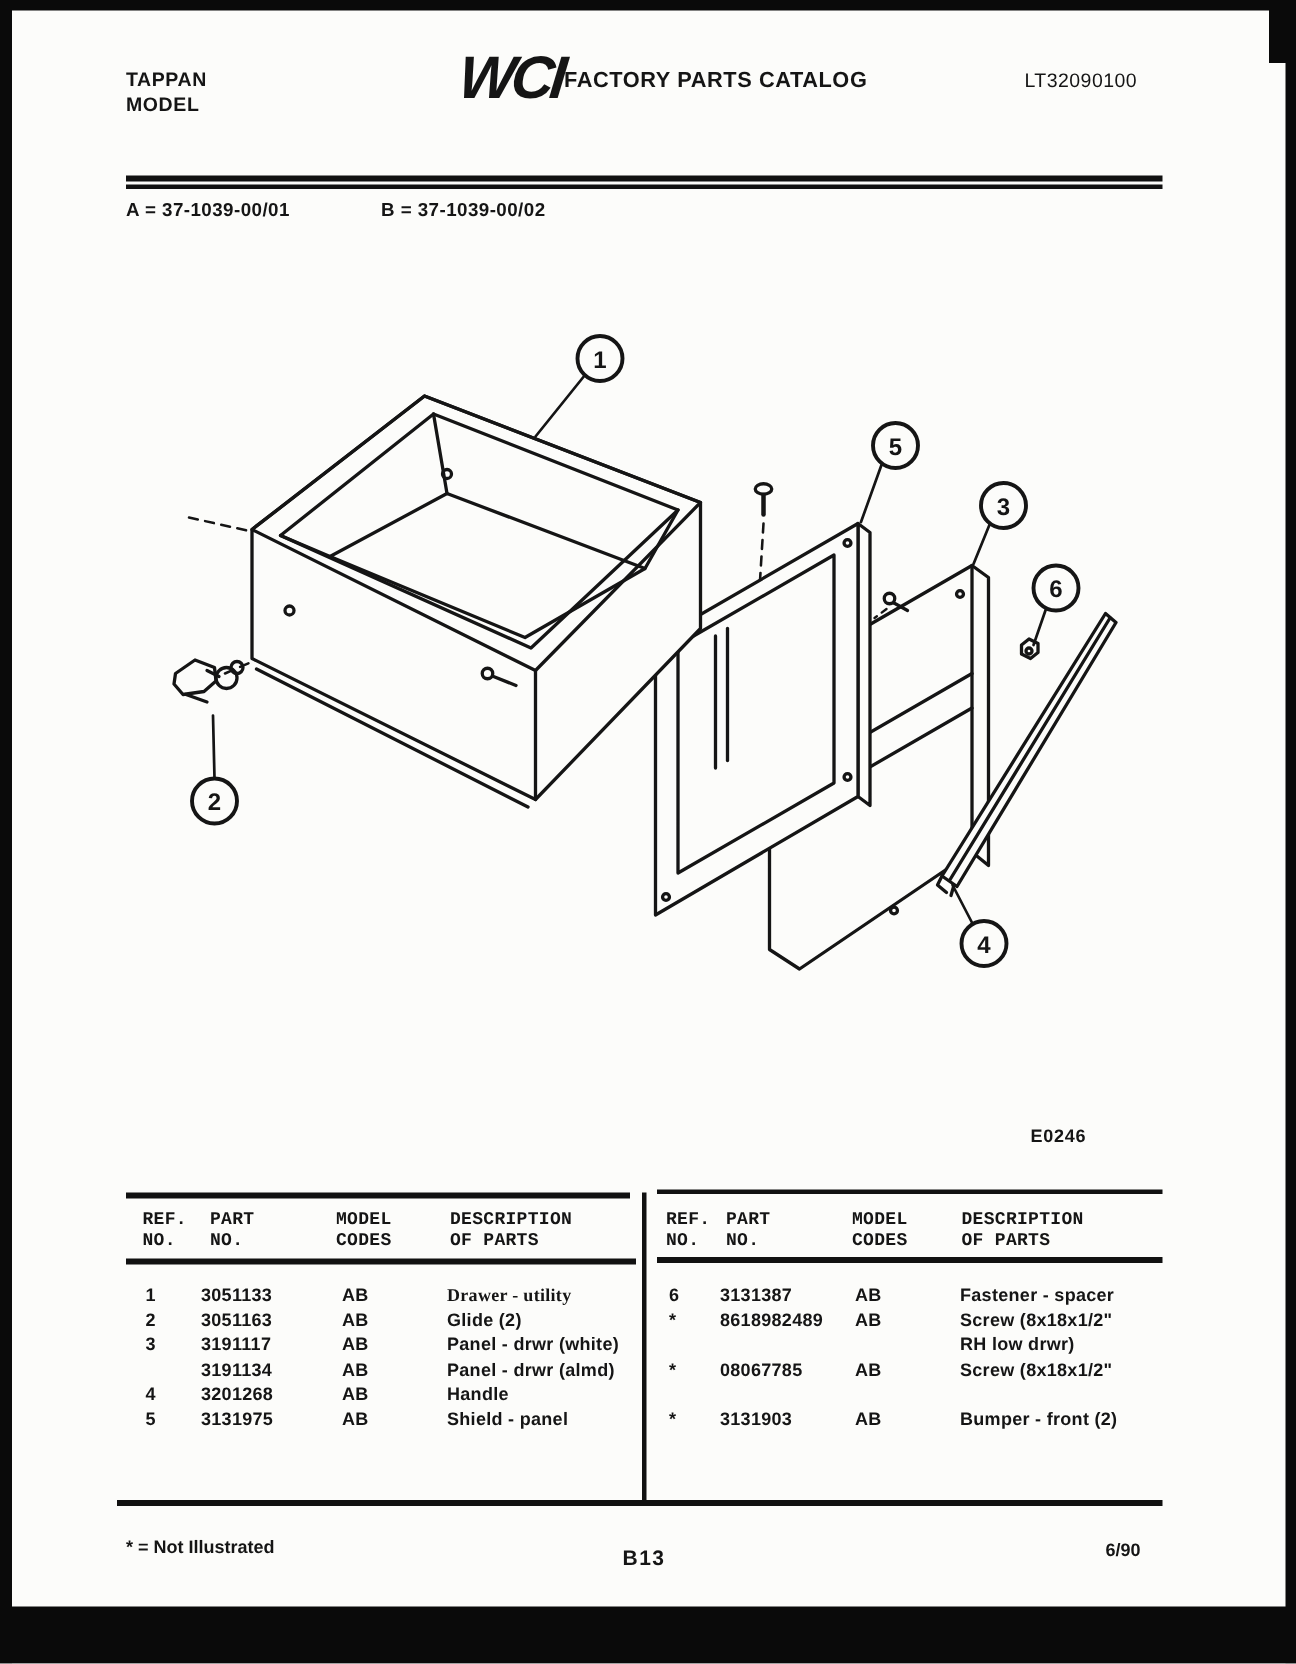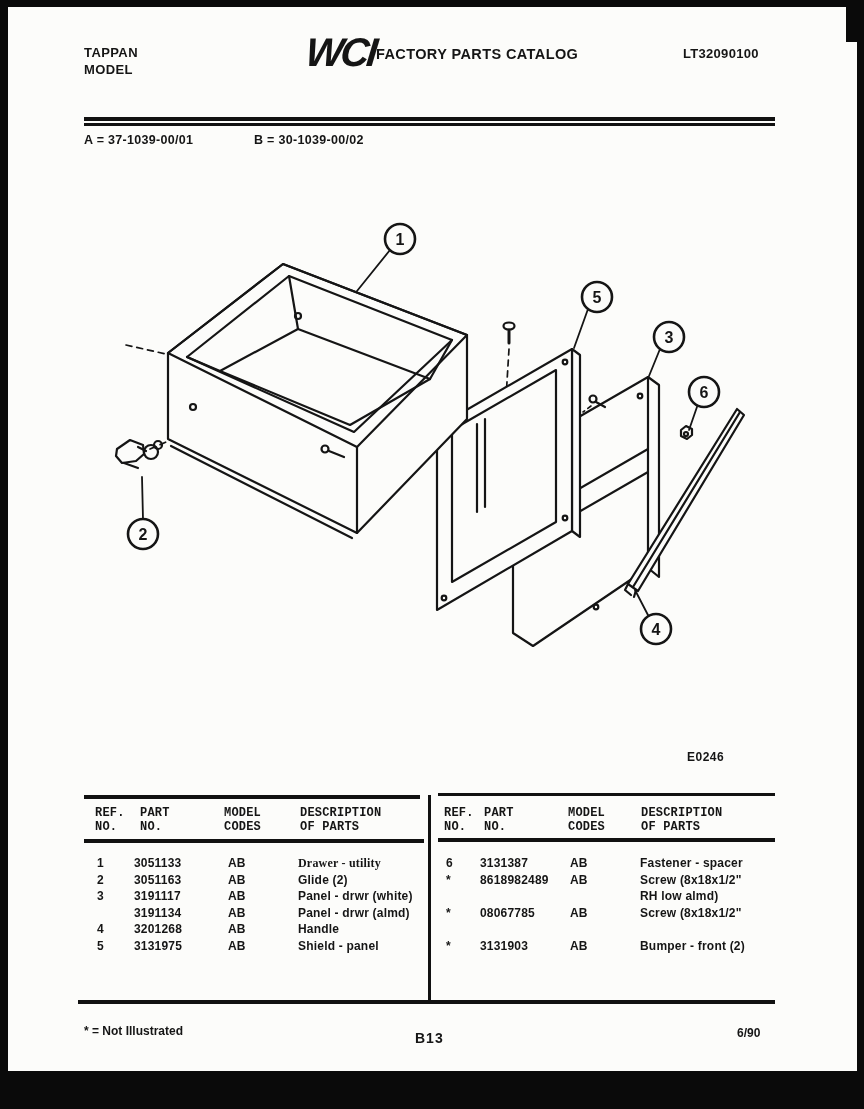--- a/index.html
+++ b/index.html
@@ -8,21 +8,21 @@
     background:#fcfcfa;overflow:hidden;
     font-family:"Liberation Sans", sans-serif;color:#151515;
   }
   .abs{position:absolute;}
   
   .edge{background:#0a0a0a;}
   
   .brand{left:84px;top:44px;font-size:13px;font-weight:bold;line-height:17px;letter-spacing:.4px;}
   .logo{left:306px;top:30px;font-size:40px;font-weight:bold;font-style:italic;letter-spacing:-3px;transform:skewX(-6deg);}
   .cattitle{left:376px;top:46px;font-size:14.5px;font-weight:bold;letter-spacing:.4px;}
-  .docnum{left:683px;top:46px;font-size:13px;font-weight:bold;letter-spacing:.3px;}
+  .docnum{left:683px;top:46px;font-size:13px;font-weight:normal;letter-spacing:.3px;}
   .rule{background:#111;}
   .models{font-size:12.5px;font-weight:bold;letter-spacing:.3px;}
   
   .thead{font-size:12px;font-weight:bold;line-height:14px;letter-spacing:.2px;font-family:Liberation Mono, monospace;}
   .trow{position:absolute;left:0;width:100%;height:16px;}
   .cell{position:absolute;top:0;font-size:12px;font-weight:bold;white-space:nowrap;letter-spacing:.2px;}
   .figcode{font-size:12px;font-weight:bold;letter-spacing:.5px;}
   .footnote{font-size:12px;font-weight:bold;}
   .pagecode{font-size:14px;font-weight:bold;letter-spacing:1px;}
   svg text{font-family:"Liberation Sans", sans-serif;}
@@ -43,21 +43,21 @@
     <div>MODEL</div>
   </div>
   <div class="abs logo">WCI</div>
   <div class="abs cattitle">FACTORY PARTS CATALOG</div>
   <div class="abs docnum">LT32090100</div>
 
   <div class="abs rule" style="left:84px;top:117px;width:691px;height:4px;"></div>
   <div class="abs rule" style="left:84px;top:123px;width:691px;height:3px;"></div>
 
   <div class="abs models" style="left:84px;top:133px;">A = 37-1039-00/01</div>
-  <div class="abs models" style="left:254px;top:133px;">B = 30-1039-00/02</div>
+  <div class="abs models" style="left:254px;top:133px;">B = 37-1039-00/02</div>
 
   <svg class="abs" style="left:0;top:150px;width:864px;height:625px;" viewBox="0 150 864 625" fill="none" stroke="#151515" stroke-width="2.2" stroke-linecap="round" stroke-linejoin="round">
 
     <g stroke-width="1.7" stroke-dasharray="6 5">
       <path d="M126,345 L166,354"></path>
       <path d="M150,449 L196,429"></path>
       <path d="M509,349 L506,398"></path>
       <path d="M473,425 L501,443"></path>
       <path d="M548,551 L636,564"></path>
     </g>
@@ -258,21 +258,21 @@
     <div class="trow" style="top:17px;">
       <span class="cell" style="left:16px;">*</span>
       <span class="cell" style="left:50px;">8618982489</span>
       <span class="cell" style="left:140px;">AB</span>
       <span class="cell" style="left:210px;">Screw (8x18x1/2"</span>
     </div>
     <div class="trow" style="top:33px;">
       <span class="cell" style="left:16px;"></span>
       <span class="cell" style="left:50px;"></span>
       <span class="cell" style="left:140px;"></span>
-      <span class="cell" style="left:210px;">RH low almd)</span>
+      <span class="cell" style="left:210px;">RH low drwr)</span>
     </div>
     <div class="trow" style="top:50px;">
       <span class="cell" style="left:16px;">*</span>
       <span class="cell" style="left:50px;">08067785</span>
       <span class="cell" style="left:140px;">AB</span>
       <span class="cell" style="left:210px;">Screw (8x18x1/2"</span>
     </div>
     <div class="trow" style="top:83px;">
       <span class="cell" style="left:16px;">*</span>
       <span class="cell" style="left:50px;">3131903</span>

